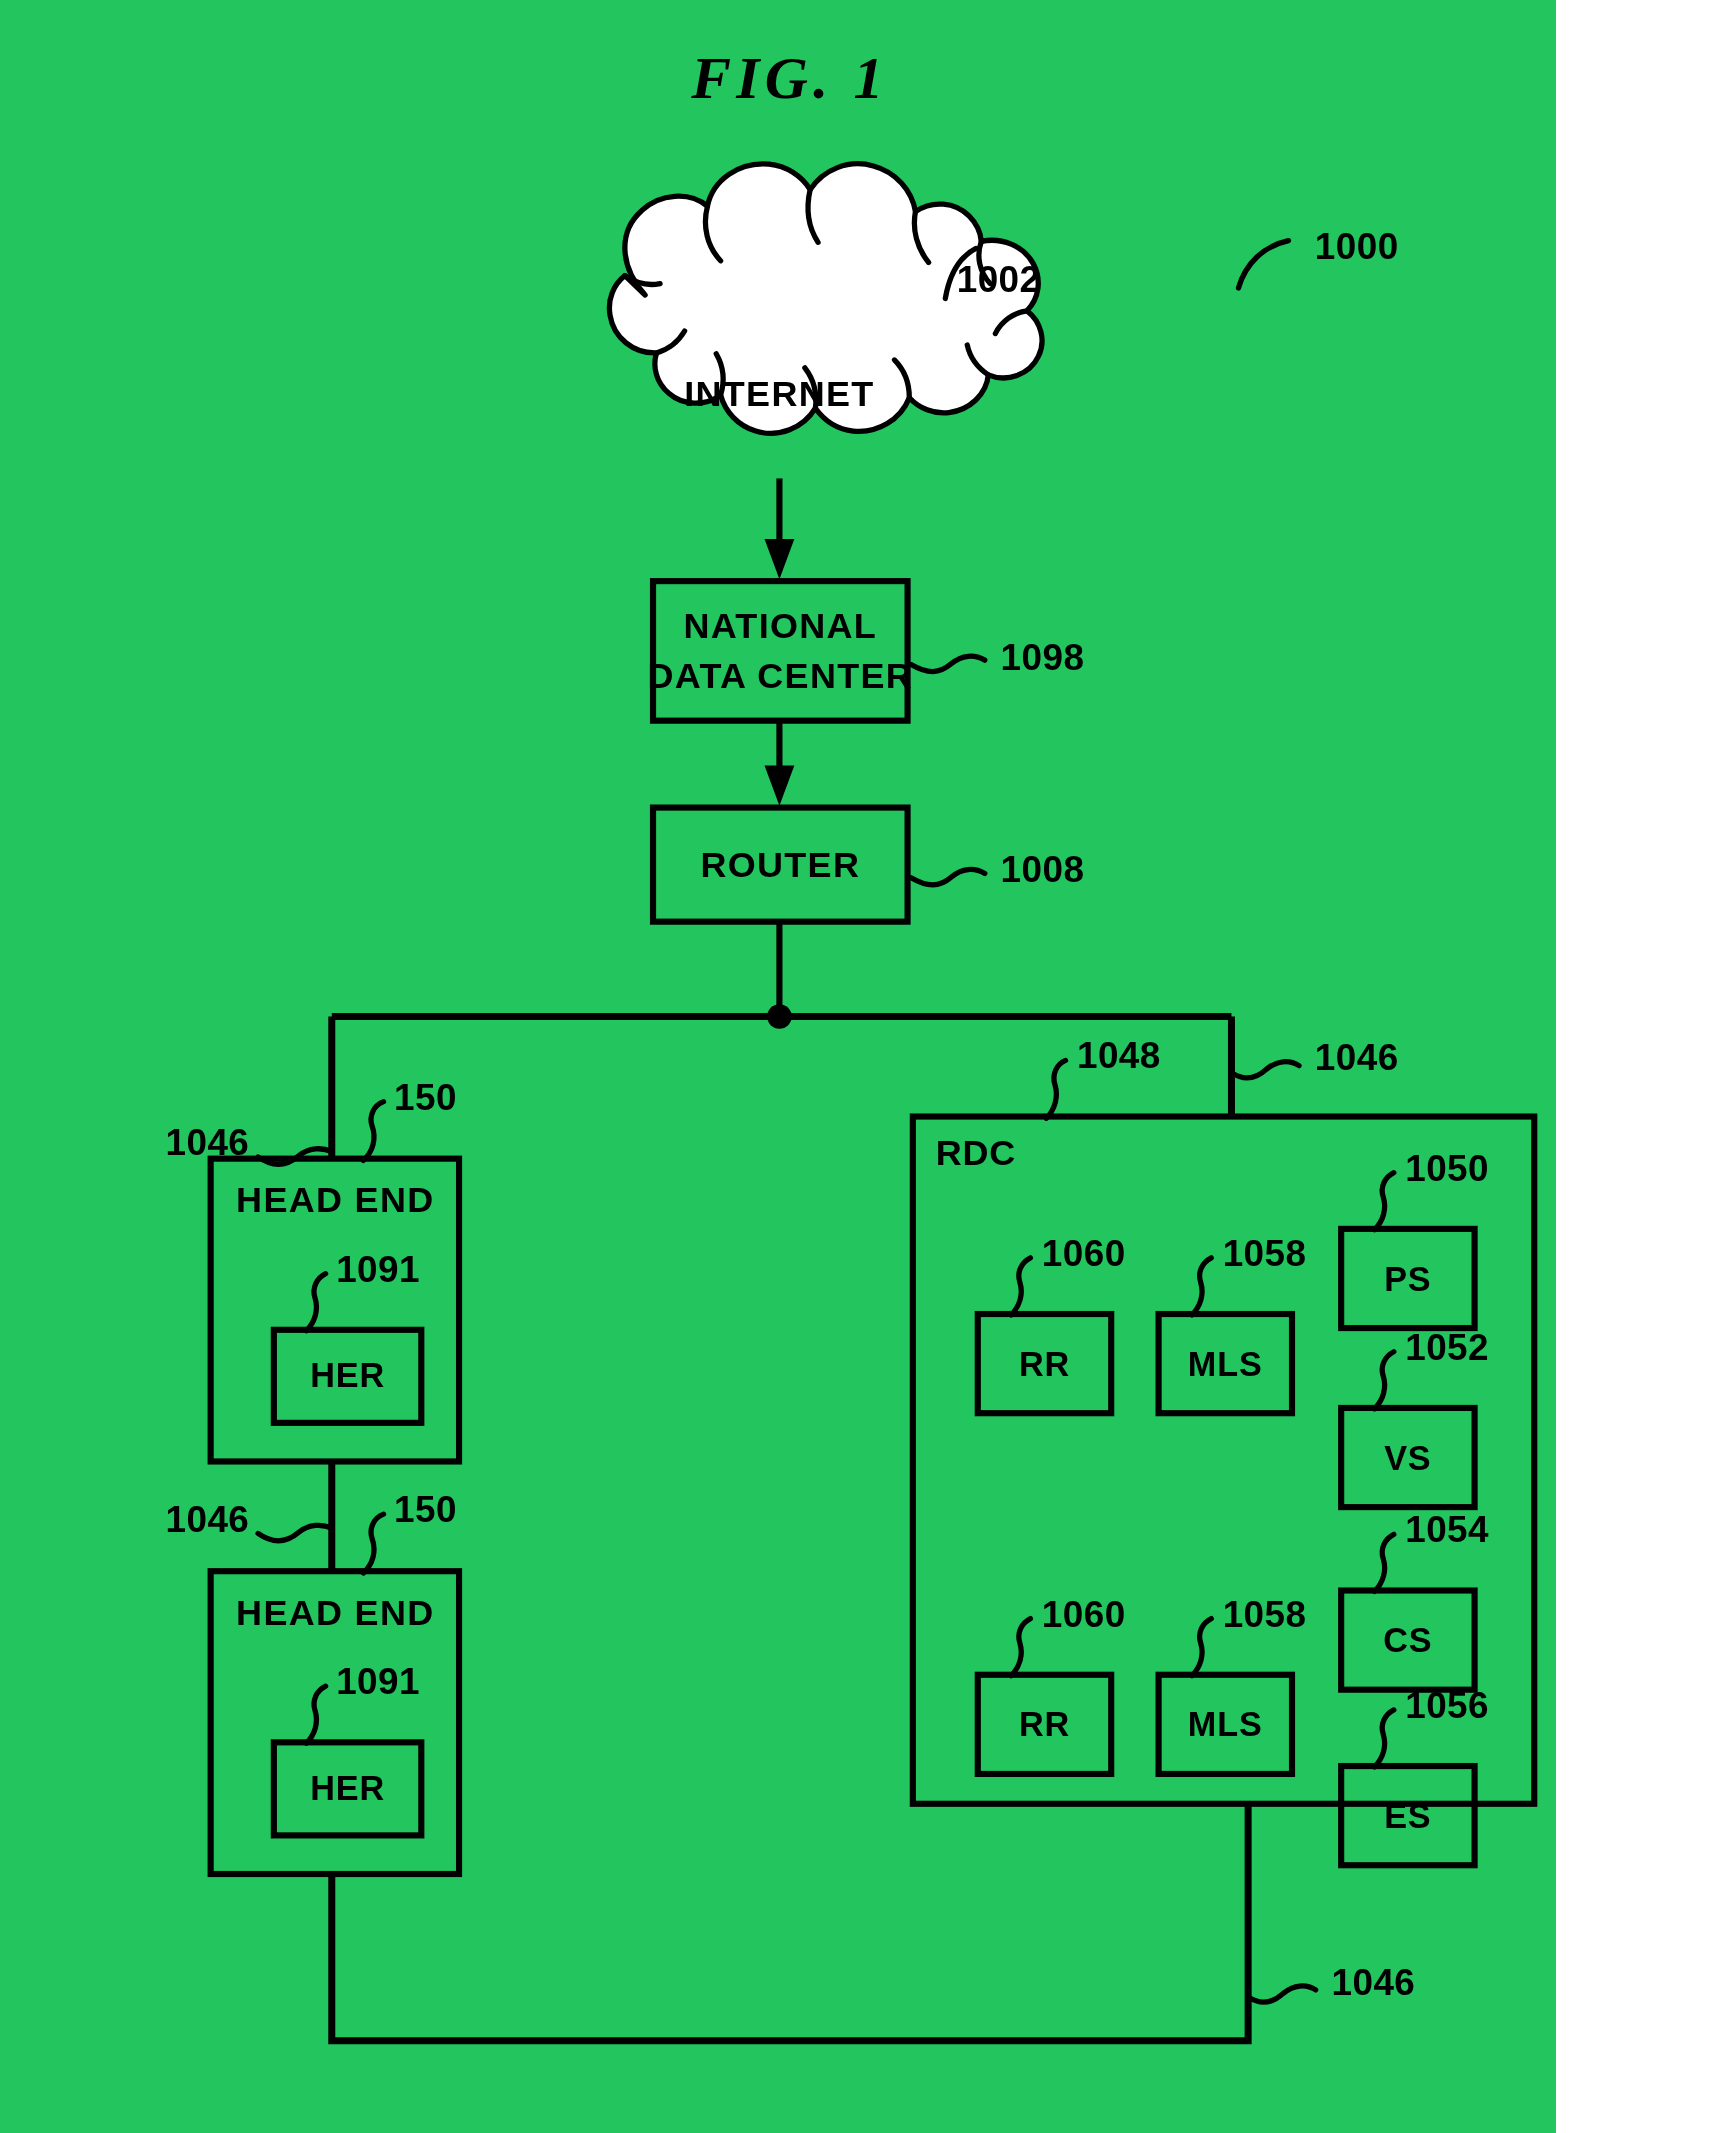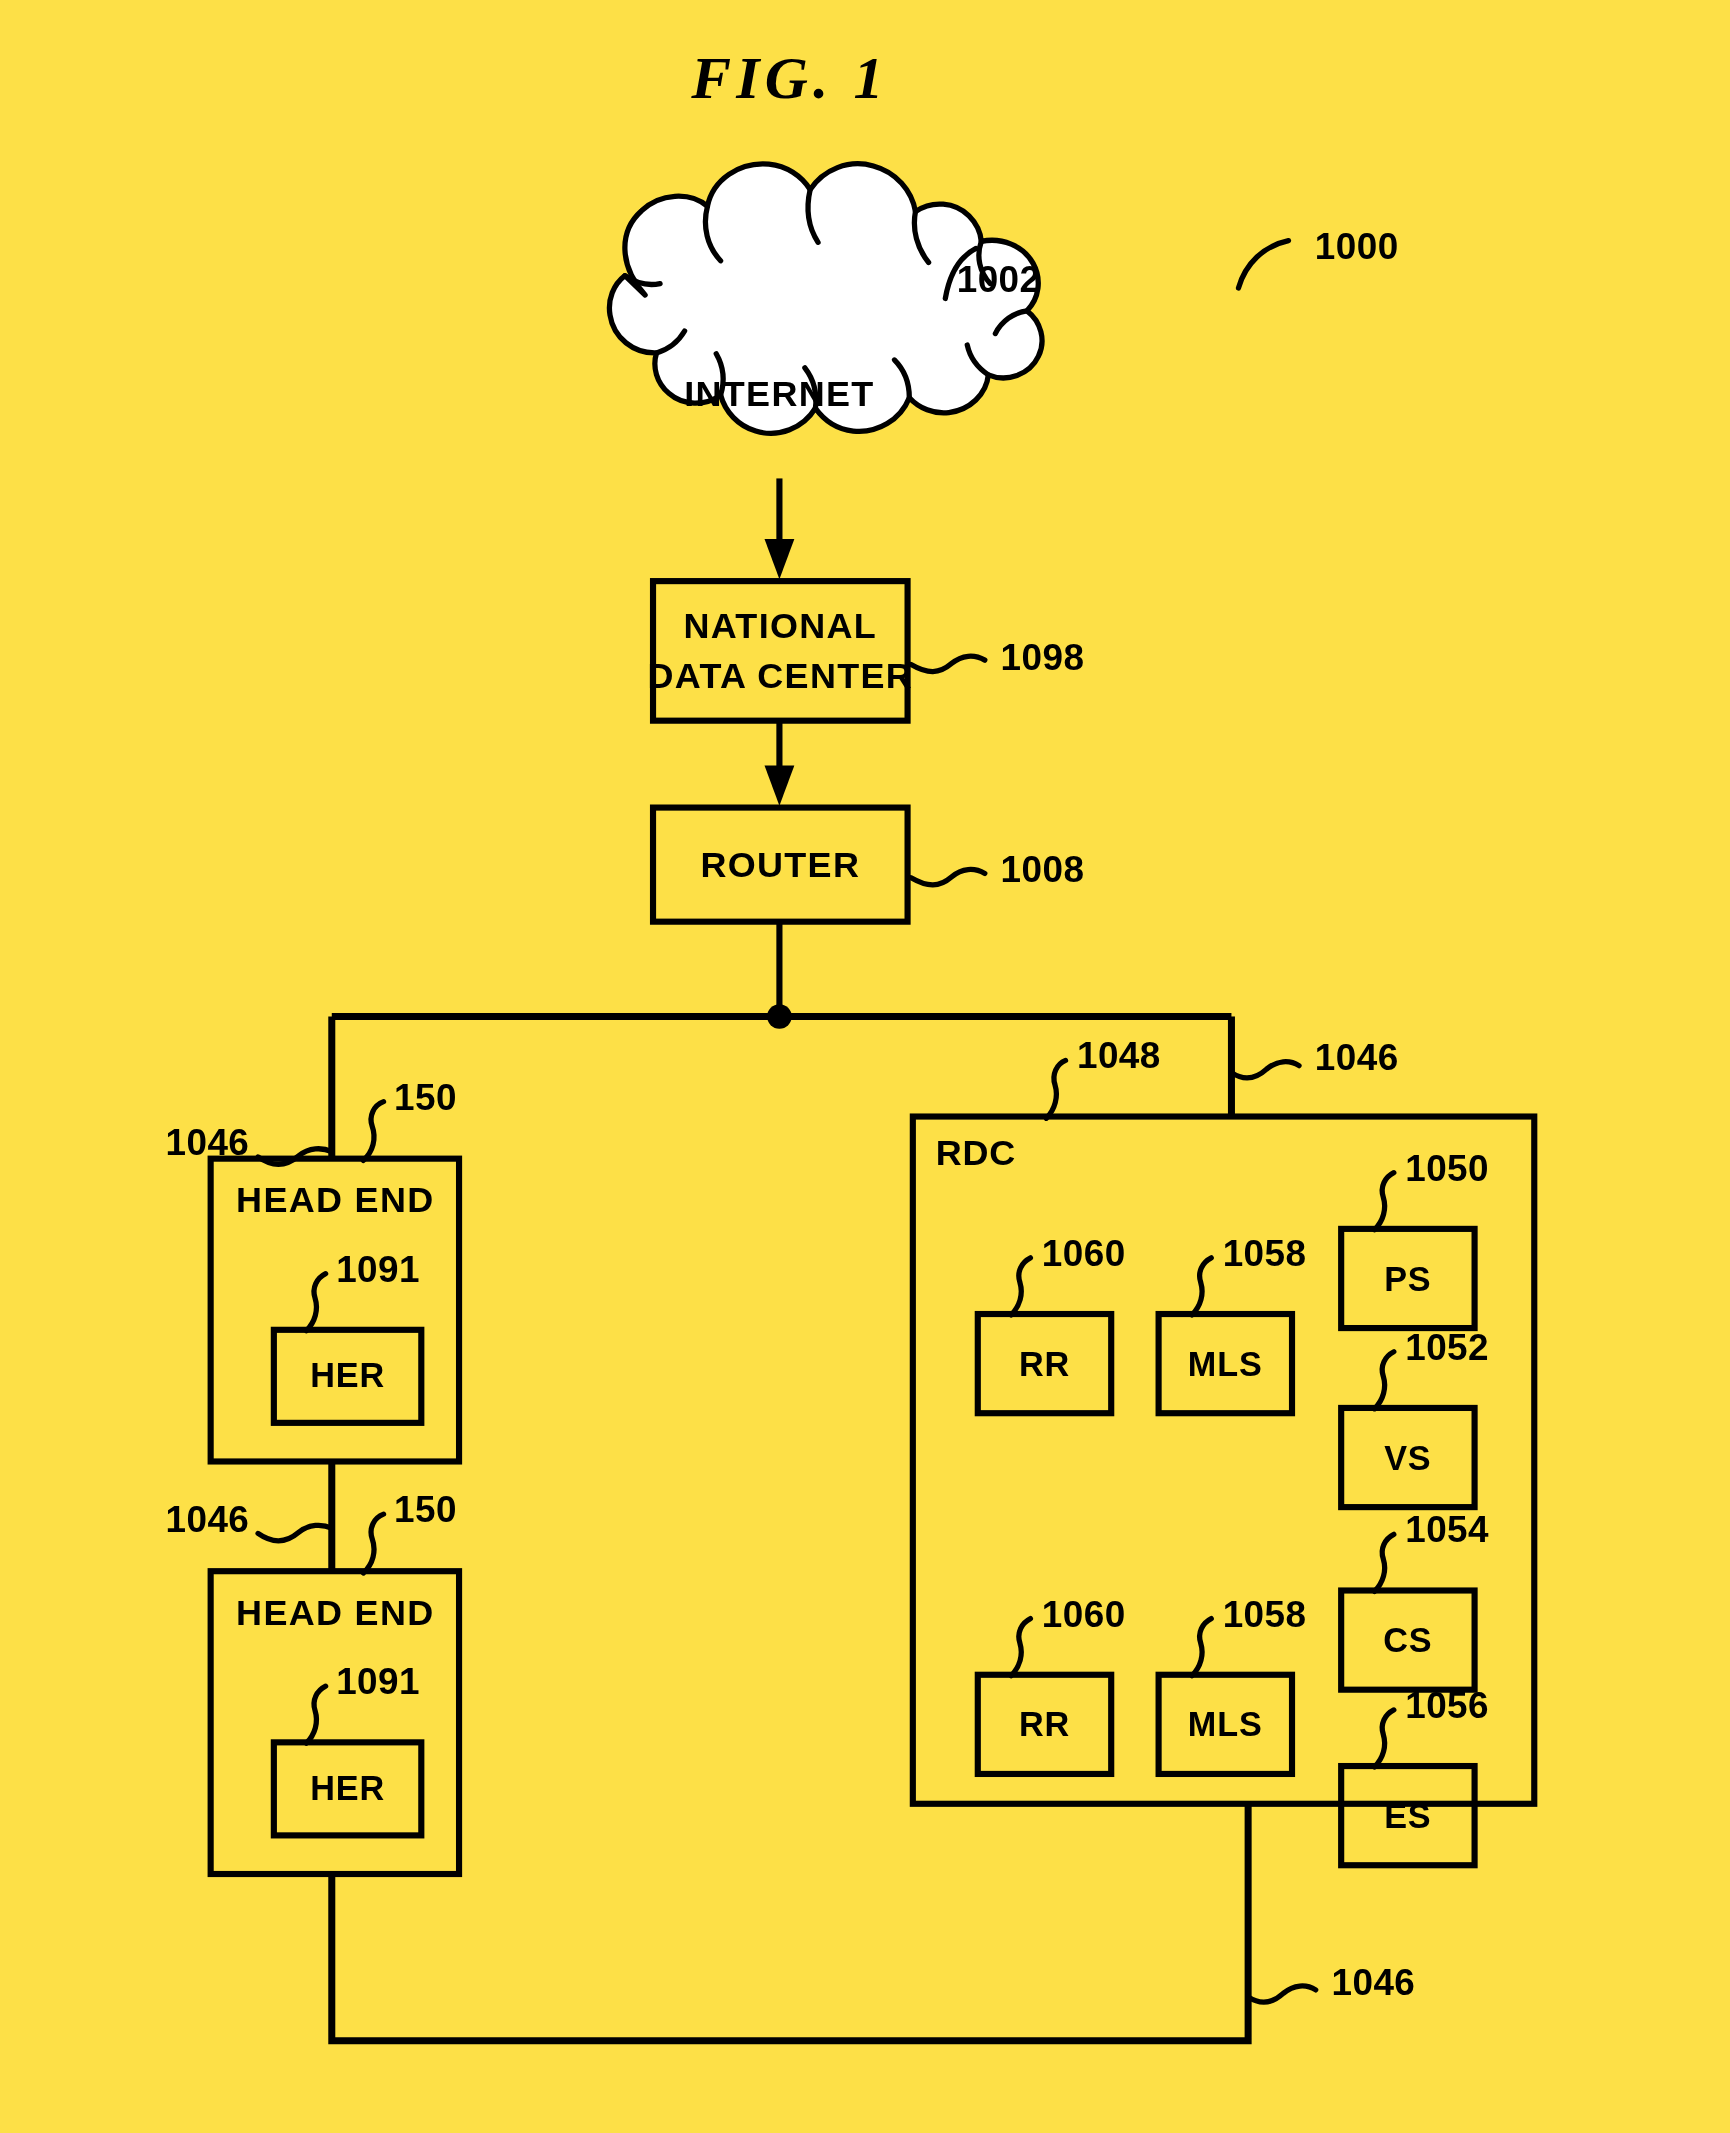--- a/index.html
+++ b/index.html
@@ -10,23 +10,23 @@
   }
   body {
     width: 1730px;
     height: 2133px;
     font-family: "Liberation Sans", sans-serif;
     color: #000000;
     overflow: hidden;
   }
   #figure-root {
     position: relative;
-    width: 1730px;
+    width: 1556px;
     height: 2133px;
-    background: #fde047;
+    background: #22c55e;
   }
   svg#diagram {
     display: block;
     width: 1730px;
     height: 2133px;
   }
   .fig-title {
     font-family: "Liberation Serif", "DejaVu Serif", serif;
     font-style: italic;
     font-weight: 700;

